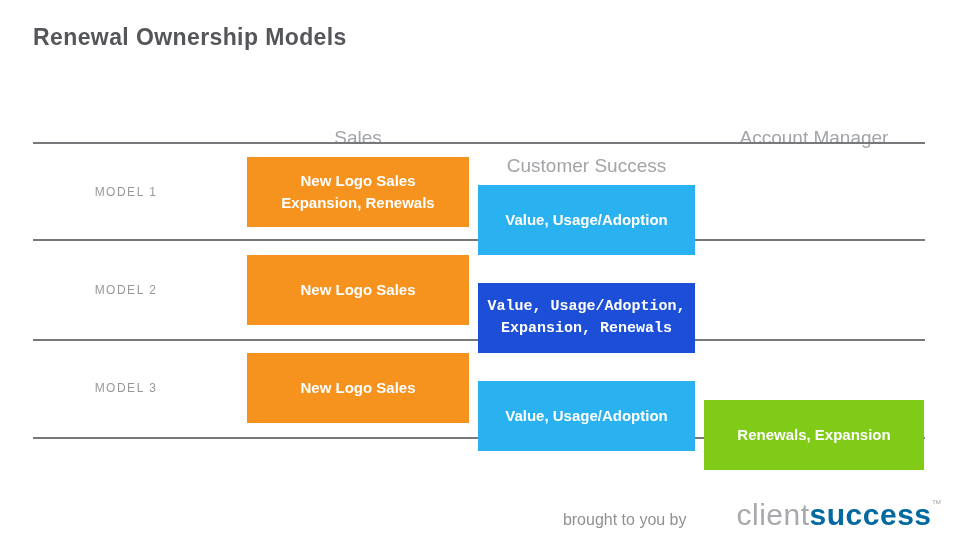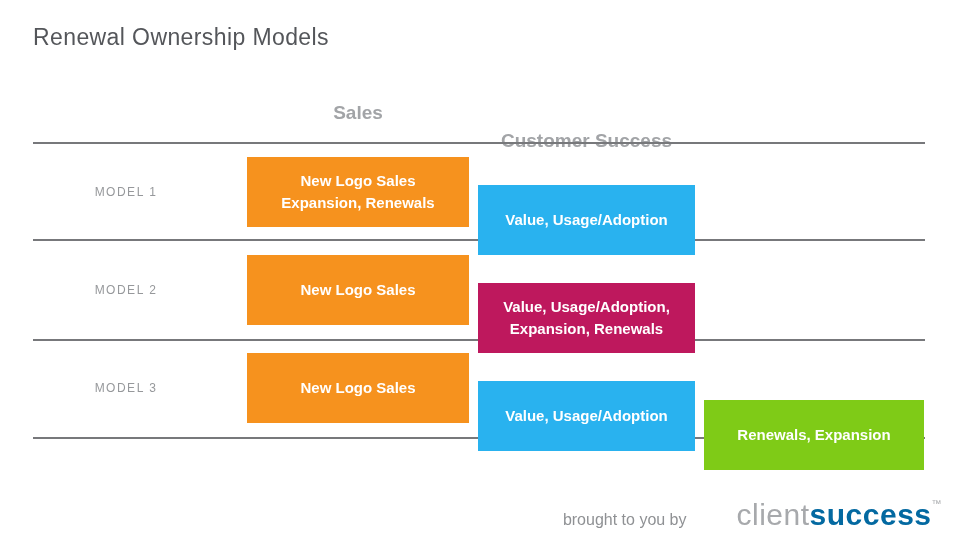--- a/index.html
+++ b/index.html
@@ -5,25 +5,25 @@
   html,body{margin:0;padding:0;background:#ffffff;}
   .slide{
     position:relative;
     width:960px;height:546px;
     background:#ffffff;
     font-family:"Liberation Sans", sans-serif;
     overflow:hidden;
   }
   .title{
     position:absolute;left:33px;top:24px;margin:0;
-    font-size:23px;font-weight:400;color:#54565a;letter-spacing:0.4px;
+    font-size:23px;font-weight:700;color:#54565a;letter-spacing:0.4px;
   }
   .col-header{
-    position:absolute;top:100px;height:26px;line-height:26px;
-    text-align:center;font-size:19px;color:#a2a4a7;font-weight:700;
+    position:absolute;top:125px;height:26px;line-height:26px;
+    text-align:center;font-size:19px;color:#a2a4a7;font-weight:400;
   }
   .hline{
     position:absolute;left:33px;width:892px;height:2px;background:#77787b;
   }
   .row-label{
     position:absolute;left:19px;width:214px;height:70px;
     display:flex;align-items:center;justify-content:center;
     font-size:12px;color:#96989b;letter-spacing:1.5px;
   }
   .cell{
@@ -54,36 +54,37 @@
 </style>
 </head>
 <body>
 
 <div class="slide">
 
   <h1 class="title">Renewal Ownership Models</h1>
 
   <div class="col-header col1">Sales</div>
   <div class="col-header col2">Customer Success</div>
+  <div class="col-header col3">Account Manager</div>
 
   <div class="hline line1" style="background-color: rgb(119, 120, 123);"></div>
   <div class="hline line2" style="background-color: rgb(119, 120, 123);"></div>
   <div class="hline line3" style="background-color: rgb(119, 120, 123);"></div>
   <div class="hline line4" style="background-color: rgb(119, 120, 123);"></div>
 
   <div class="row-label r1">MODEL 1</div>
   <div class="row-label r2">MODEL 2</div>
   <div class="row-label r3">MODEL 3</div>
 
   <div class="cell col1 r1" style="background-color: rgb(246, 146, 30);">New Logo Sales
 Expansion, Renewals</div>
   <div class="cell col2 r1" style="background-color: rgb(41, 178, 239);">Value, Usage/Adoption</div>
 
   <div class="cell col1 r2" style="background-color: rgb(246, 146, 30);">New Logo Sales</div>
-  <div class="cell col2 r2" style="background-color: #be185d;">Value, Usage/Adoption,
+  <div class="cell col2 r2" style="background-color: #1d4ed8; font-family: Liberation Mono, monospace;">Value, Usage/Adoption,
 Expansion, Renewals</div>
 
   <div class="cell col1 r3" style="background-color: rgb(246, 146, 30);">New Logo Sales</div>
   <div class="cell col2 r3" style="background-color: rgb(41, 178, 239);">Value, Usage/Adoption</div>
   <div class="cell col3 r3" style="background-color: rgb(127, 203, 23); margin-top: 47px;">Renewals, Expansion</div>
 
   <div class="footer">
     <span class="tagline">brought to you by</span>
     <span class="logo"><span class="logo-light">client</span><span class="logo-bold" style="color: #0369a1;">success</span><span class="logo-tm">™</span></span>
   </div>

